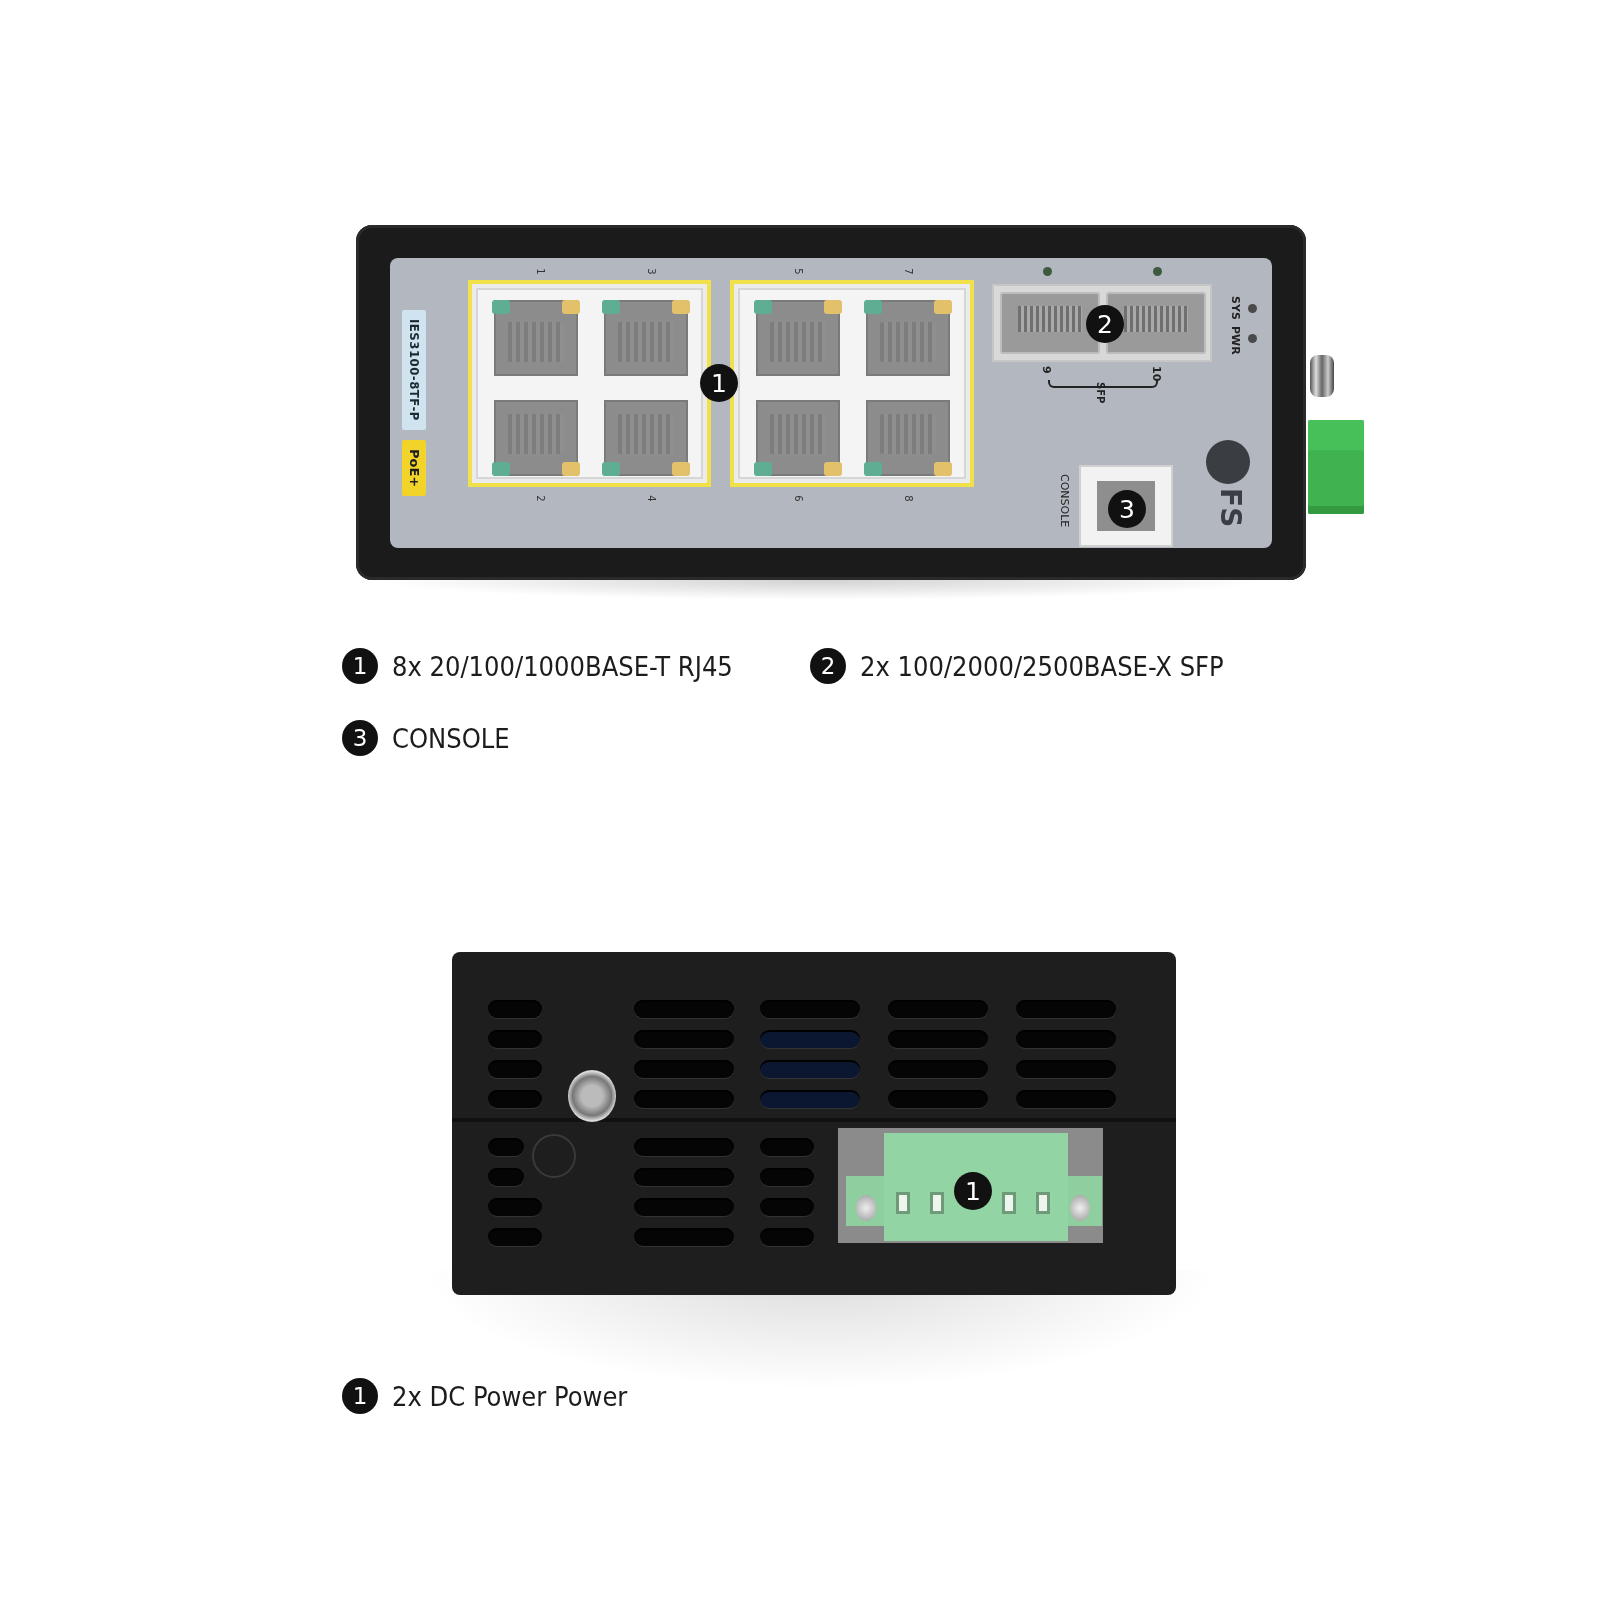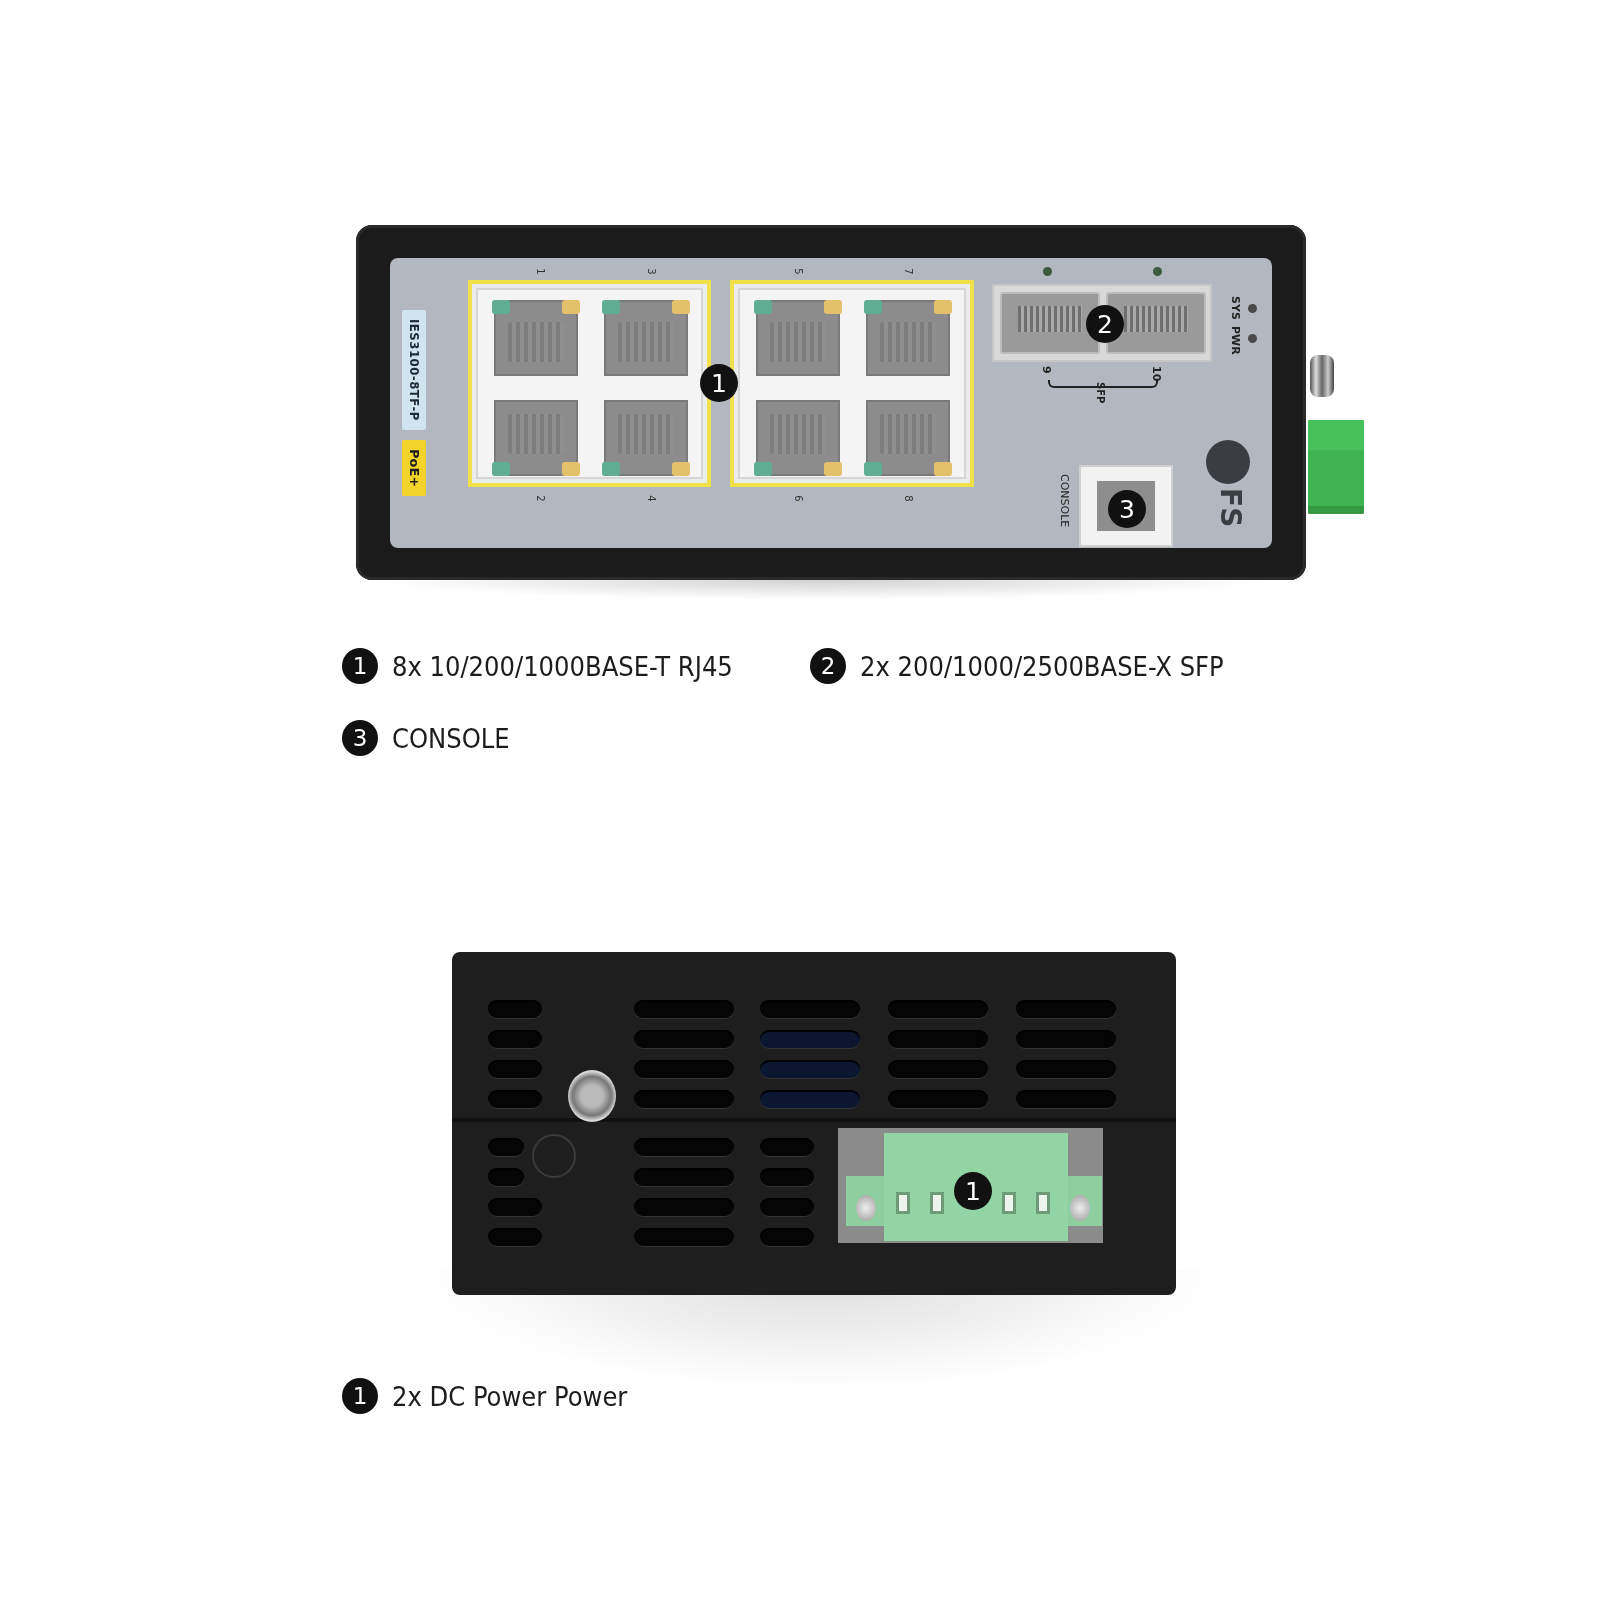--- a/index.html
+++ b/index.html
@@ -271,25 +271,25 @@
   <div class="terminal-side"></div>
 
   <div class="badge" style="left:700px; top:364px;">1</div>
   <div class="badge" style="left:1086px; top:305px;">2</div>
   <div class="badge" style="left:1108px; top:490px;">3</div>
 </div>
 
 <div>
   <div class="legend-item" style="left:342px; top:648px;">
     <div class="badge">1</div>
-    <span class="legend-text">8x 10/200/1000BASE-T RJ45</span>
+    <span class="legend-text">8x 20/100/1000BASE-T RJ45</span>
   </div>
   <div class="legend-item" style="left:810px; top:648px;">
     <div class="badge">2</div>
-    <span class="legend-text">2x 200/1000/2500BASE-X SFP</span>
+    <span class="legend-text">2x 100/2000/2500BASE-X SFP</span>
   </div>
   <div class="legend-item" style="left:342px; top:720px;">
     <div class="badge">3</div>
     <span class="legend-text">CONSOLE</span>
   </div>
 </div>
 
 <div>
   <div class="rear-shadow"></div>
   <div class="rear-case"></div>

